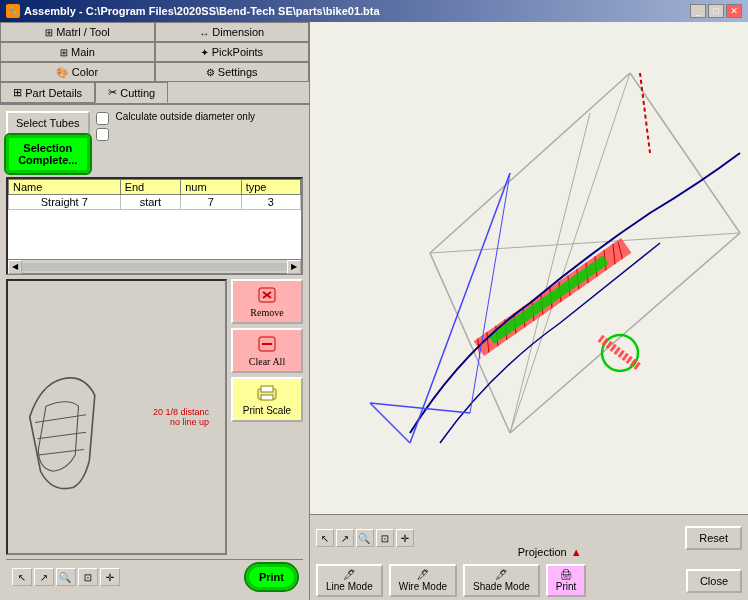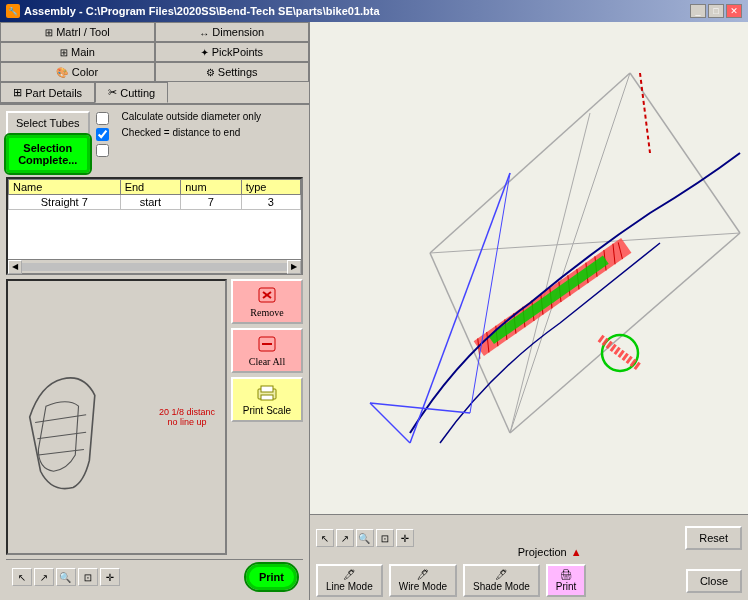--- a/index.html
+++ b/index.html
@@ -111,21 +111,21 @@
 
     .checkbox-area {
       display: flex;
       flex-direction: column;
       gap: 2px;
       font-size: 10px;
     }
     .checkbox-row {
       display: flex;
       align-items: flex-start;
-      gap: 13px;
+      gap: 7px;
     }
     .checkbox-row input { margin-top: 1px; }
 
     
     .data-table {
       width: 100%;
       border-collapse: collapse;
       background: white;
       font-size: 11px;
       padding-left: 28px;
@@ -178,24 +178,24 @@
     .preview-area {
       flex: 1;
       background: #d4d0c8;
       border: 2px inset #808080;
       position: relative;
       min-height: 200px;
     }
 
     .preview-labels {
       position: absolute;
-      right: 10px;
+      right: 16px;
       top: 50%;
       transform: translateY(-50%);
-      text-align: center;
+      text-align: right;
       color: #cc0000;
       font-size: 10px;
     }
 
     .side-buttons {
       display: flex;
       flex-direction: column;
       gap: 4px;
       width: 72px;
     }
@@ -400,24 +400,20 @@
         <div style="display:flex; flex-direction:column; gap:0;">
           <button class="select-tubes-btn">Select Tubes</button>
           <button class="selection-complete-btn">
             <span>Selection<br>Complete...</span>
           </button>
         </div>
         <div class="checkbox-area">
           <div class="checkbox-row">
             <input type="checkbox" style="">
             <span>Calculate outside diameter only</span>
-          </div>
-          <div class="checkbox-row">
-            <input type="checkbox" checked="" style="">
-            <span>Checked = distance to end</span>
           </div>
           <div class="checkbox-row">
             <input type="checkbox" style="">
           </div>
         </div>
       </div>
 
       <div class="table-container">
         <div class="table-scroll-area">
           <table class="data-table">

